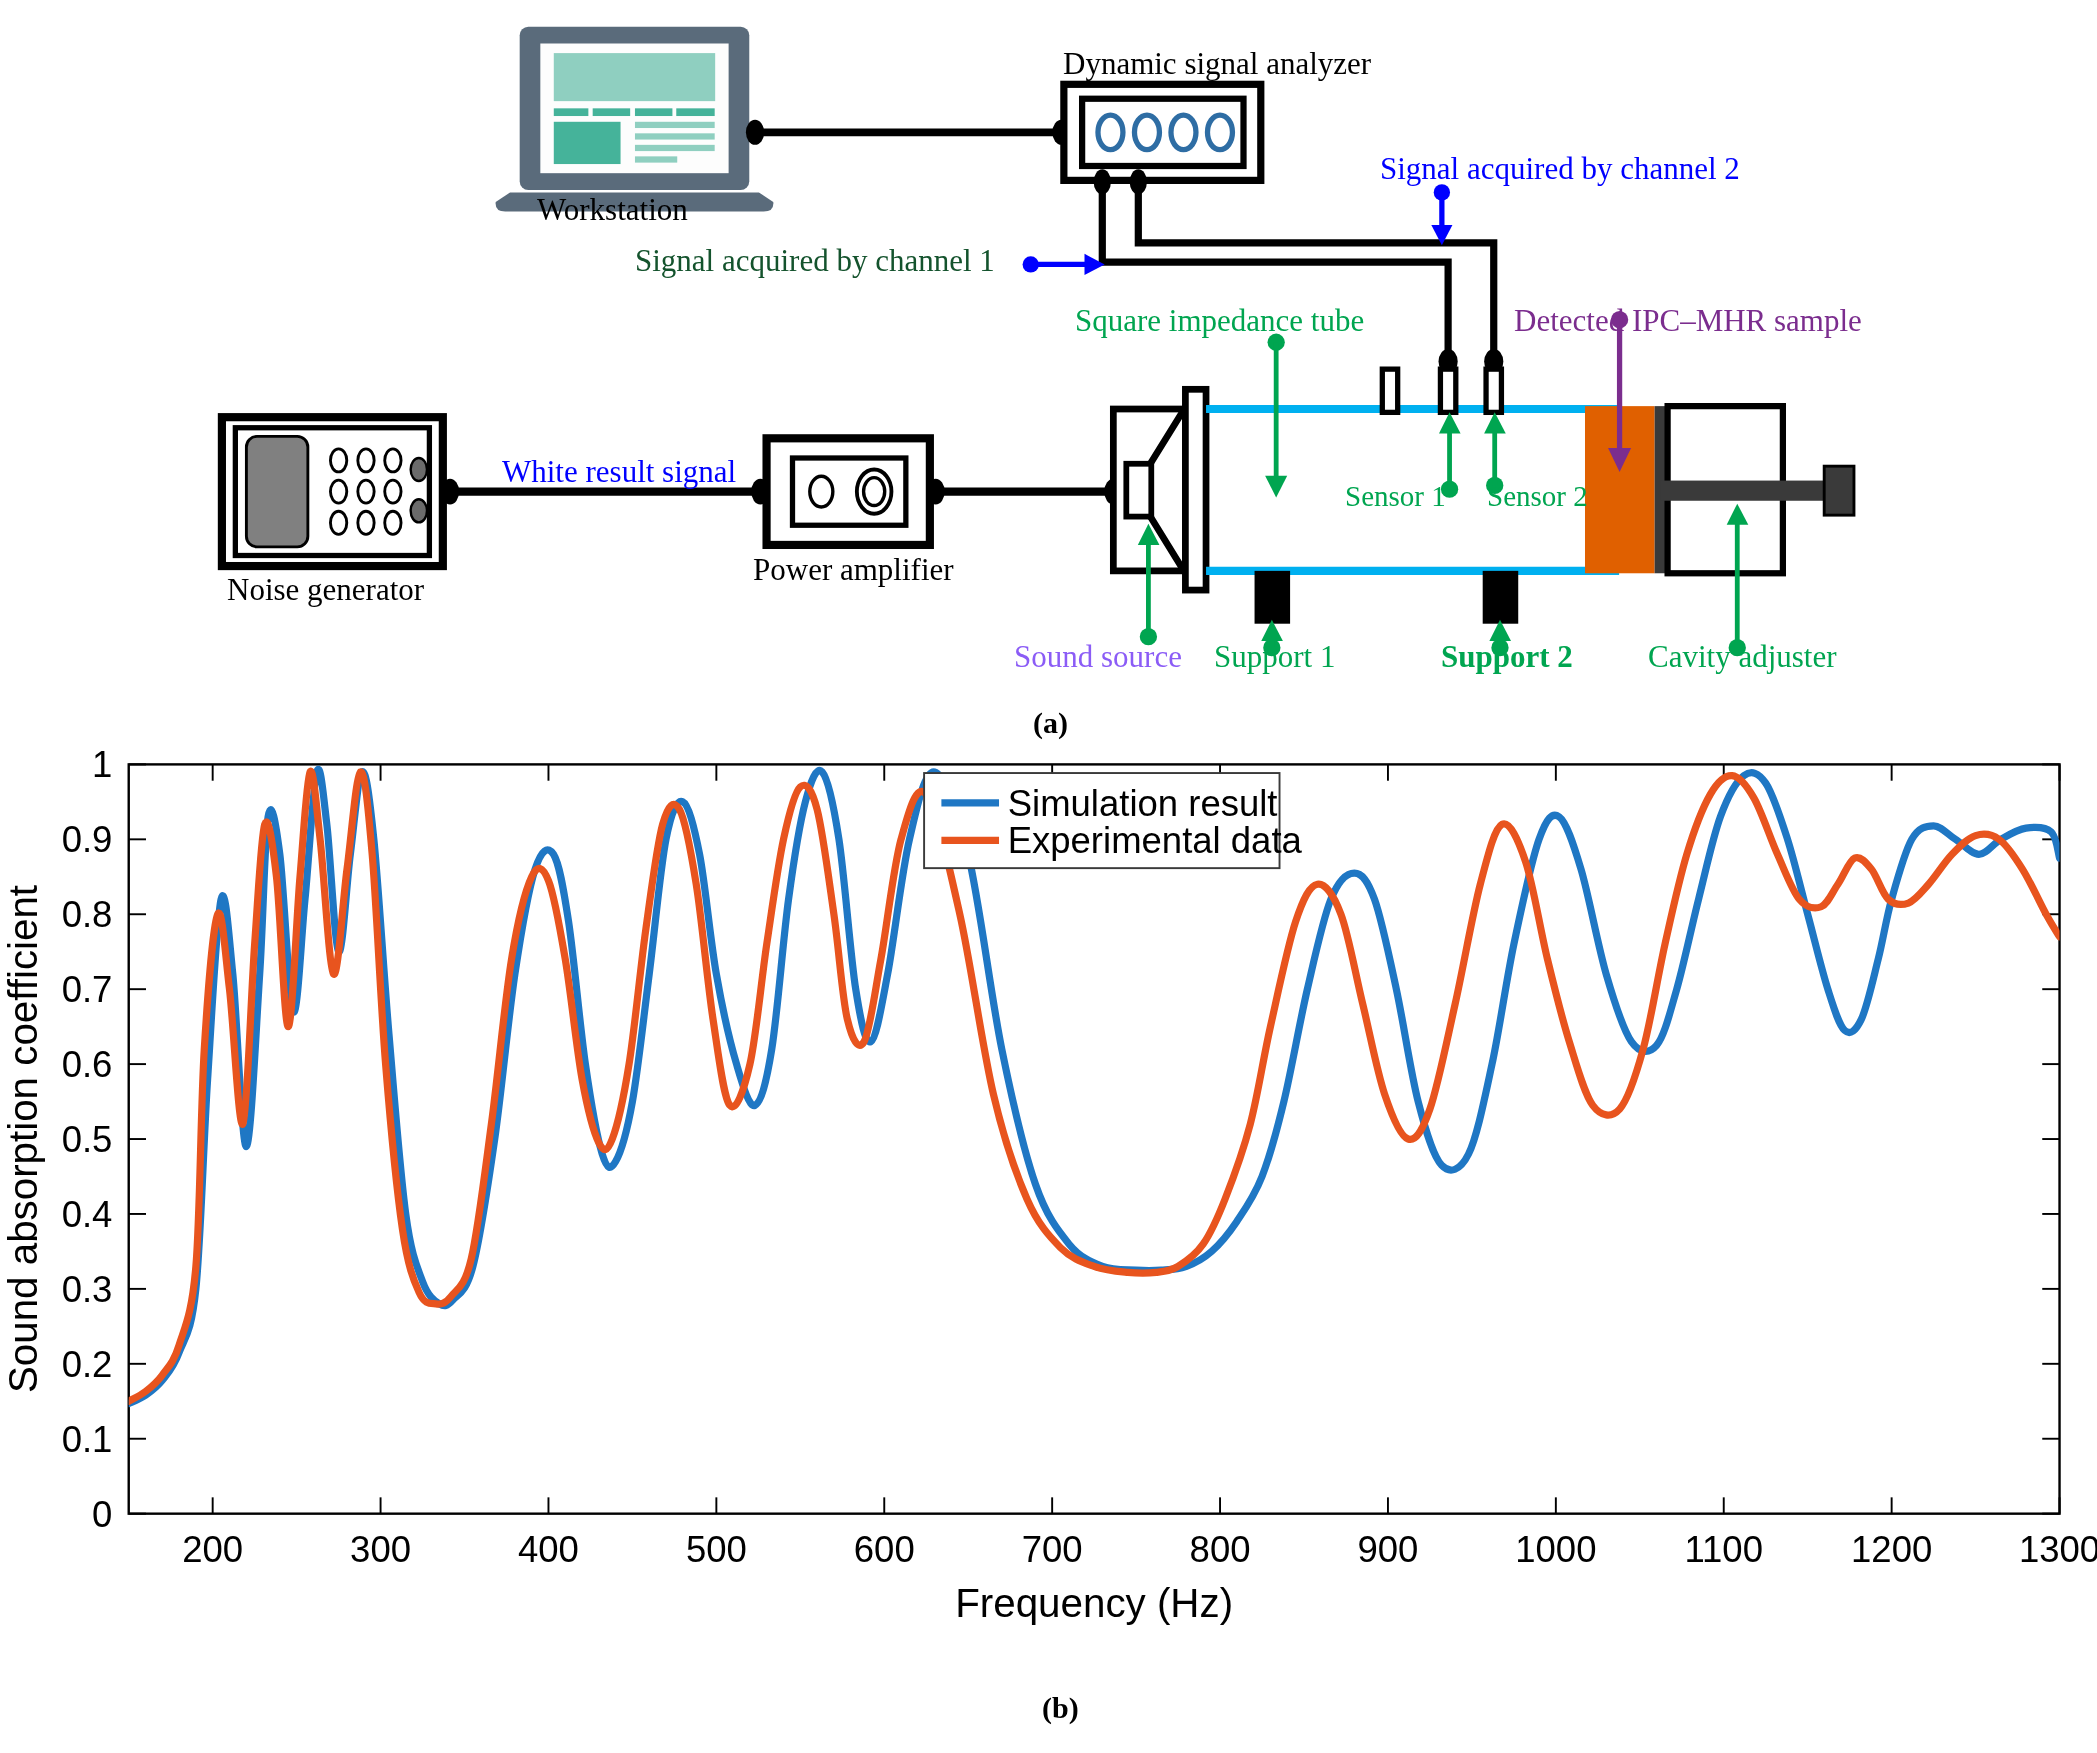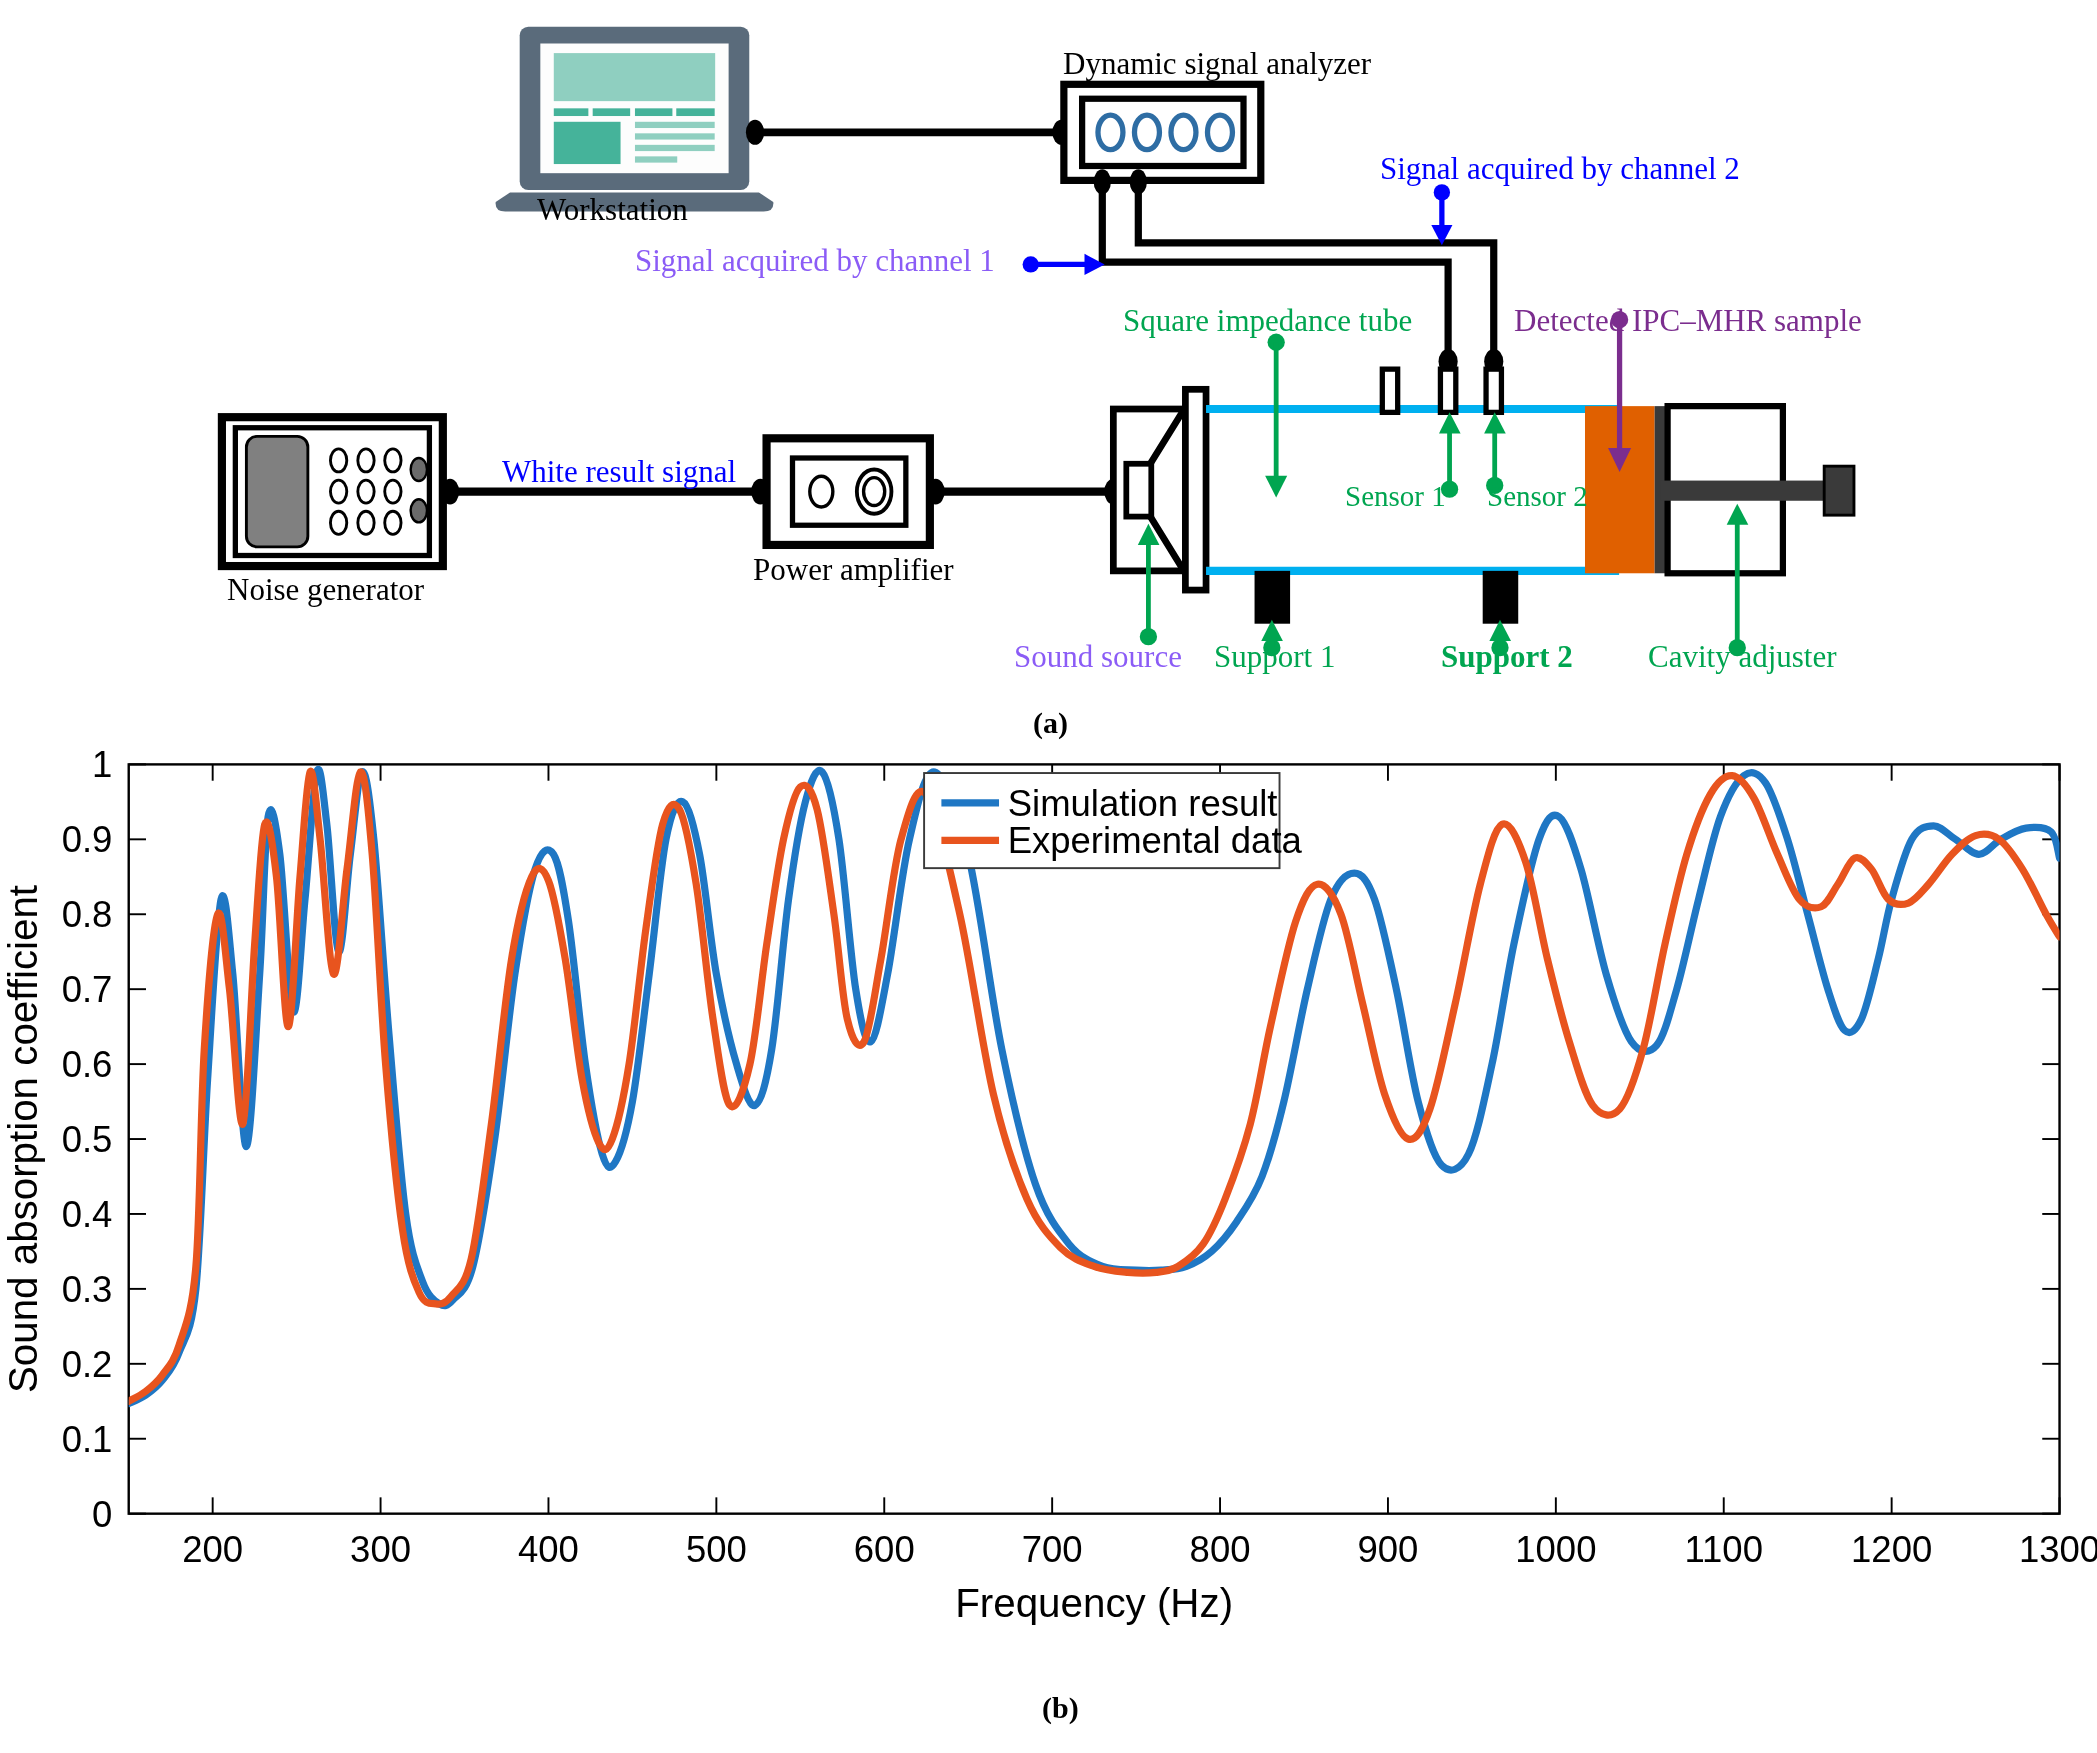--- a/index.html
+++ b/index.html
@@ -174,25 +174,25 @@
     <circle cx="3372" cy="665" r="18" fill="#7B2D8E"></circle>
     <line x1="3372" y1="665" x2="3372" y2="940" stroke="#7B2D8E" stroke-width="11"></line>
     <polygon points="3372,982 3348,932 3396,932" fill="#7B2D8E"></polygon>
   </g>
 </svg>
 
 <div class="lbl" style="left:537px;top:192px;font-size:31px;color:#000;">Workstation</div>
 
 <div class="lbl" style="left:1063px;top:46px;font-size:31px;color:#000;">Dynamic signal analyzer</div>
 
-<div class="lbl" style="left:635px;top:243px;font-size:31px;color:#8b5cf6;">Signal acquired by channel 1</div>
+<div class="lbl" style="left:635px;top:243px;font-size:31px;color:#14532d;">Signal acquired by channel 1</div>
 
 <div class="lbl" style="left:1380px;top:151px;font-size:31px;color:#0000FF;">Signal acquired by channel 2</div>
 
-<div class="lbl" style="left:1075px;top:303px;font-size:31px;color:#00A550;margin-left:48px;">Square impedance tube</div>
+<div class="lbl" style="left:1075px;top:303px;font-size:31px;color:#00A550;">Square impedance tube</div>
 
 <div class="lbl" style="left:1514px;top:303px;font-size:31px;color:#7B2D8E;">Detected IPC–MHR sample</div>
 
 <div class="lbl" style="left:1345px;top:480px;font-size:29px;color:#00A550;">Sensor 1</div>
 
 <div class="lbl" style="left:1487px;top:480px;font-size:29px;color:#00A550;">Sensor 2</div>
 
 <div class="lbl" style="left:502px;top:454px;font-size:31px;color:#0000FF;">White result signal</div>
 
 <div class="lbl" style="left:227px;top:572px;font-size:31px;color:#000;">Noise generator</div>

